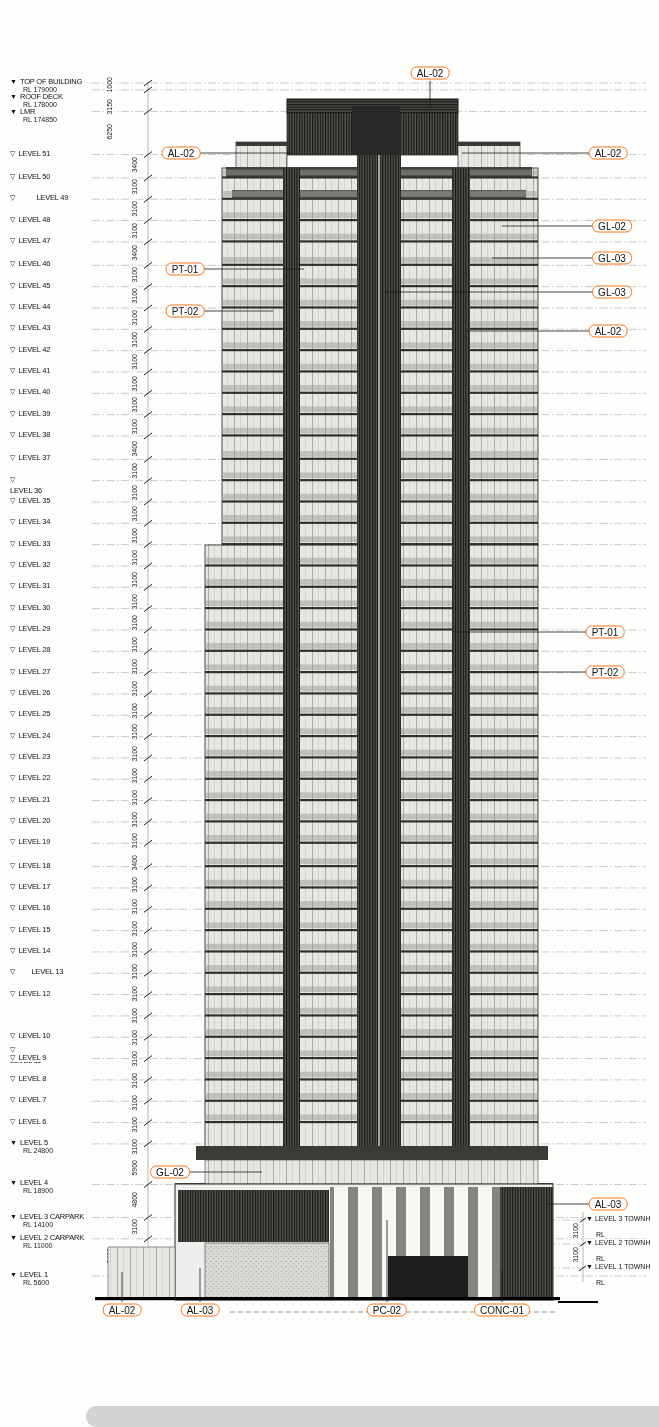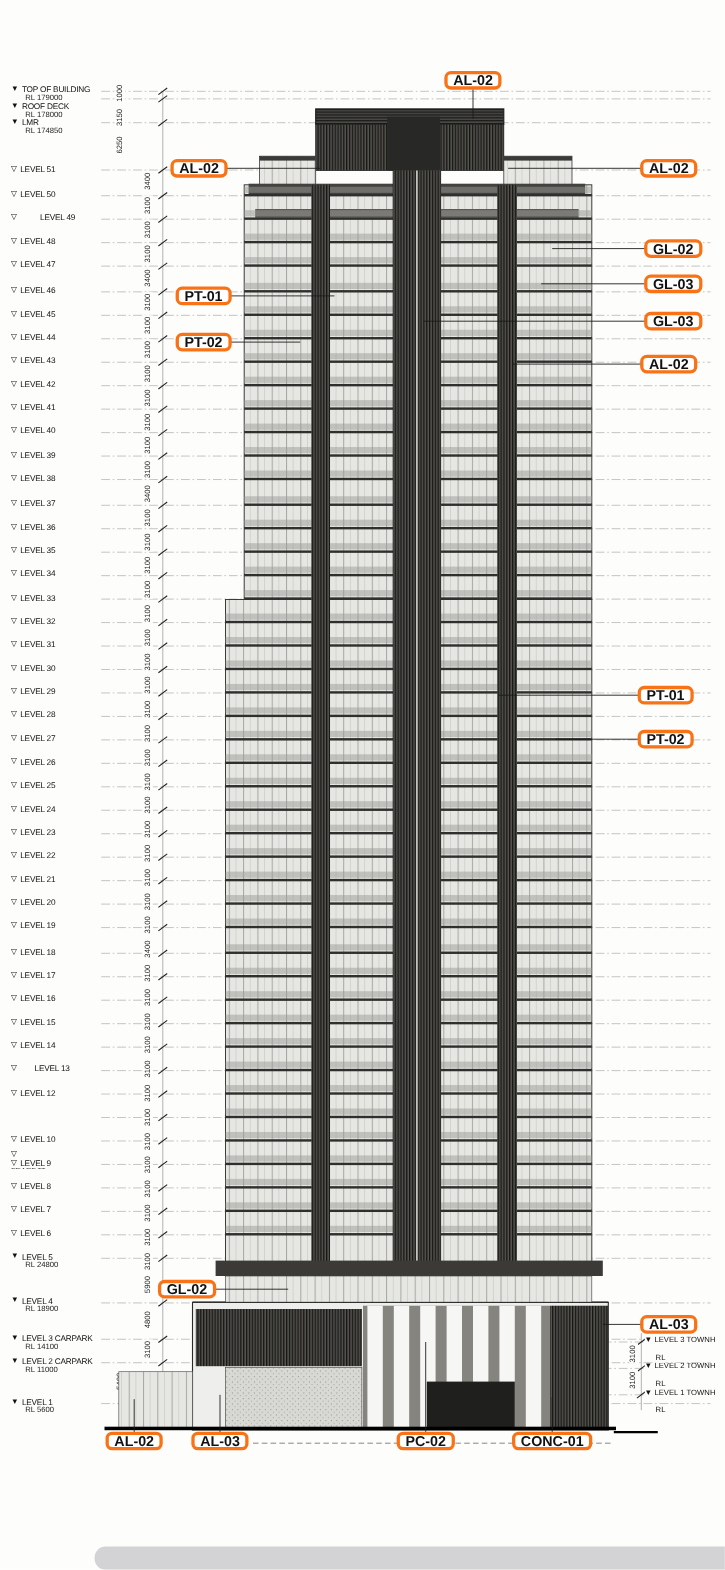--- a/index.html
+++ b/index.html
@@ -22,22 +22,22 @@
   }
   .tri{font-size:7px;line-height:8px;color:#111}
   .lvl-label{font-size:7.5px;line-height:8px;letter-spacing:-0.2px}
   .lvl-rl{font-size:7px;line-height:7px;margin:0 0 0 3px;color:#222}
   .dim-label{
     position:absolute;writing-mode:vertical-rl;transform:rotate(180deg);
     font-size:7px;line-height:8px;background:#fdfdfc;z-index:7;color:#1a1a1a;padding:1px 0;
   }
   .callout{
     position:absolute;transform:translate(-50%,-50%);
-    border:3px solid #f97316;border-radius:6px;background:#fff;
-    font-size:13px;line-height:9px;padding:1px 5px;z-index:20;white-space:nowrap;font-weight:bold;
+    border:1px solid #f97316;border-radius:6px;background:#fff;
+    font-size:10px;line-height:9px;padding:1px 5px;z-index:20;white-space:nowrap;
   }
   .th-row{
     position:absolute;left:586px;width:73px;z-index:12;overflow:hidden;
     white-space:nowrap;background:transparent;
   }
   .th-line1{display:flex;gap:2px;align-items:center;background:#fdfdfc}
   .th-label{font-size:7px;line-height:8px}
   .th-rl{font-size:7px;line-height:8px;margin-left:10px;background:#fdfdfc;display:inline-block}
   #scrollbar{
     position:absolute;left:86px;top:1406px;width:573px;height:21px;
@@ -460,21 +460,21 @@
         <div>
           <div class="lvl-label">LEVEL 38</div>
         </div>
       </div>
       <div class="lvl-row" style="top: 454.336px;">
         <span class="tri">▽</span>
         <div>
           <div class="lvl-label">LEVEL 37</div>
         </div>
       </div>
-      <div class="lvl-row" style="top: 475.664px;">
+      <div class="lvl-row" style="top: 475.664px; flex-direction: column;">
         <span class="tri">▽</span>
         <div>
           <div class="lvl-label">LEVEL 36</div>
         </div>
       </div>
       <div class="lvl-row" style="top: 496.992px;">
         <span class="tri">▽</span>
         <div>
           <div class="lvl-label">LEVEL 35</div>
         </div>

